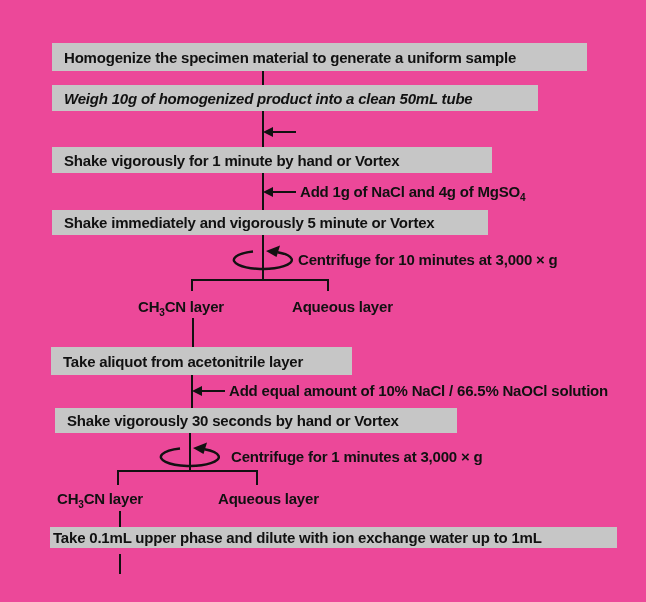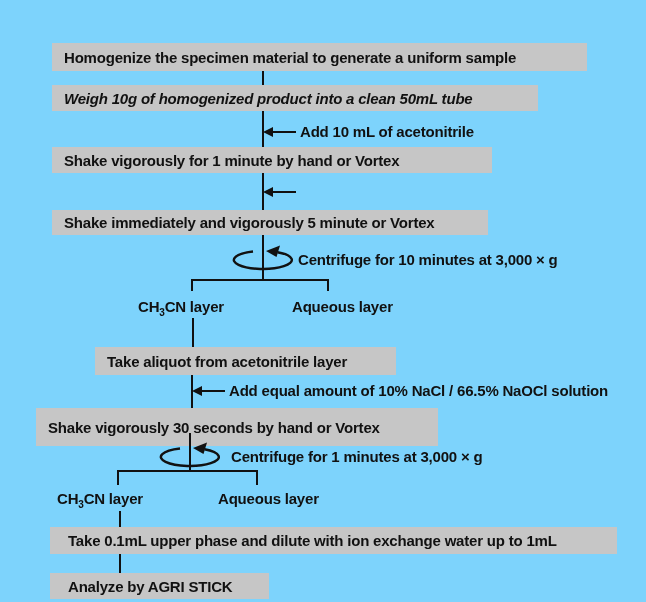--- a/index.html
+++ b/index.html
@@ -1,17 +1,17 @@
 <!DOCTYPE html>
 <html><head>
 <meta charset="utf-8">
 <style>
   html,body{margin:0;padding:0;background:#ffffff;}
   .stage{
-    position:relative;width:646px;height:602px;background:#7dd3fc;overflow:hidden;
+    position:relative;width:646px;height:602px;background:#ec4899;overflow:hidden;
     font-family:"Liberation Sans","DejaVu Sans",sans-serif;
     font-weight:bold;color:#111111;
   }
   .step{
     position:absolute;background:#c6c6c6;
     display:flex;align-items:center;
     padding-left:12px;box-sizing:border-box;
     font-size:15px;letter-spacing:-0.2px;white-space:nowrap;
   }
   .vline{position:absolute;width:2px;background:#111111;}
@@ -44,30 +44,30 @@
   <div class="vline" style="left:262px;top:71px;height:15px;"></div>
 
   <div class="step" style="left:52px;top:85px;width:486px;height:26px;font-style:italic;">
     <span>Weigh 10g of homogenized product into a clean 50mL tube</span>
   </div>
 
   <div class="vline" style="left:262px;top:111px;height:37px;"></div>
 
   <div class="arrow-left" style="left:263px;top:127px;"></div>
   <div class="hline" style="left:272px;top:131px;width:24px;"></div>
-  <div class="note" style="left:300px;top:122px;">Add 10 mL of acetonitrile</div>
 
   <div class="step" style="left:52px;top:147px;width:440px;height:26px;">
     <span>Shake vigorously for 1 minute by hand or Vortex</span>
   </div>
 
   <div class="vline" style="left:262px;top:173px;height:38px;"></div>
 
   <div class="arrow-left" style="left:263px;top:187px;"></div>
   <div class="hline" style="left:272px;top:191px;width:24px;"></div>
+  <div class="note" style="left:300px;top:182px;"><span>Add 1g of NaCl and 4g of MgSO</span><sub>4</sub></div>
 
   <div class="step" style="left:52px;top:210px;width:436px;height:25px;">
     <span>Shake immediately and vigorously 5 minute or Vortex</span>
   </div>
 
   <div class="vline" style="left:262px;top:235px;height:46px;"></div>
 
   <svg class="cfg" style="left:221px;top:243px;" width="84" height="32" viewBox="0 0 84 32">
     <path d="M 56.5 9.2 A 29 9 0 1 1 32 8.5" fill="none" stroke="#111111" stroke-width="2.4"></path>
     <polygon points="45,8 59,2.5 55.5,14" fill="#111111"></polygon>
@@ -76,54 +76,51 @@
 
   <div class="hline" style="left:191px;top:279px;width:138px;"></div>
   <div class="vline" style="left:191px;top:279px;height:12px;"></div>
   <div class="vline" style="left:327px;top:279px;height:12px;"></div>
 
   <div class="layer-label" style="left:138px;top:297px;"><span>CH</span><sub>3</sub><span>CN layer</span></div>
   <div class="layer-label" style="left:292px;top:297px;">Aqueous layer</div>
 
   <div class="vline" style="left:192px;top:318px;height:29px;"></div>
 
-  <div class="step" style="left:51px;top:347px;width:301px;height:28px;margin-left:44px;">
+  <div class="step" style="left:51px;top:347px;width:301px;height:28px;">
     <span>Take aliquot from acetonitrile layer</span>
   </div>
 
   <div class="vline" style="left:191px;top:375px;height:34px;"></div>
 
   <div class="arrow-left" style="left:192px;top:386px;"></div>
   <div class="hline" style="left:201px;top:390px;width:24px;"></div>
   <div class="note" style="left:229px;top:381px;">Add equal amount of 10% NaCl / 66.5% NaOCl solution</div>
 
-  <div class="step" style="left:36px;top:408px;width:402px;height:38px;">
+  <div class="step" style="left:55px;top:408px;width:402px;height:25px;">
     <span>Shake vigorously 30 seconds by hand or Vortex</span>
   </div>
 
   <div class="vline" style="left:189px;top:433px;height:39px;"></div>
 
   <svg class="cfg" style="left:148px;top:440px;" width="84" height="32" viewBox="0 0 84 32">
     <path d="M 56.5 9.2 A 29 9 0 1 1 32 8.5" fill="none" stroke="#111111" stroke-width="2.4"></path>
     <polygon points="45,8 59,2.5 55.5,14" fill="#111111"></polygon>
   </svg>
   <div class="note" style="left:231px;top:447px;">Centrifuge for 1 minutes at 3,000 × g</div>
 
   <div class="hline" style="left:117px;top:470px;width:141px;"></div>
   <div class="vline" style="left:117px;top:470px;height:15px;"></div>
   <div class="vline" style="left:256px;top:470px;height:15px;"></div>
 
   <div class="layer-label" style="left:57px;top:489px;"><span>CH</span><sub>3</sub><span>CN layer</span></div>
   <div class="layer-label" style="left:218px;top:489px;">Aqueous layer</div>
 
   <div class="vline" style="left:119px;top:511px;height:17px;"></div>
 
-  <div class="step" style="left:50px;top:527px;width:567px;height:27px;padding-left:18px;">
+  <div class="step" style="left:50px;top:527px;width:567px;height:21px;padding-left:3px;">
     <span>Take 0.1mL upper phase and dilute with ion exchange water up to 1mL</span>
   </div>
 
   <div class="vline" style="left:119px;top:554px;height:20px;"></div>
 
-  <div class="step" style="left:50px;top:573px;width:219px;height:26px;padding-left:18px;">
-    <span>Analyze by AGRI STICK</span>
-  </div>
 
 </div>
 
 </body></html>

